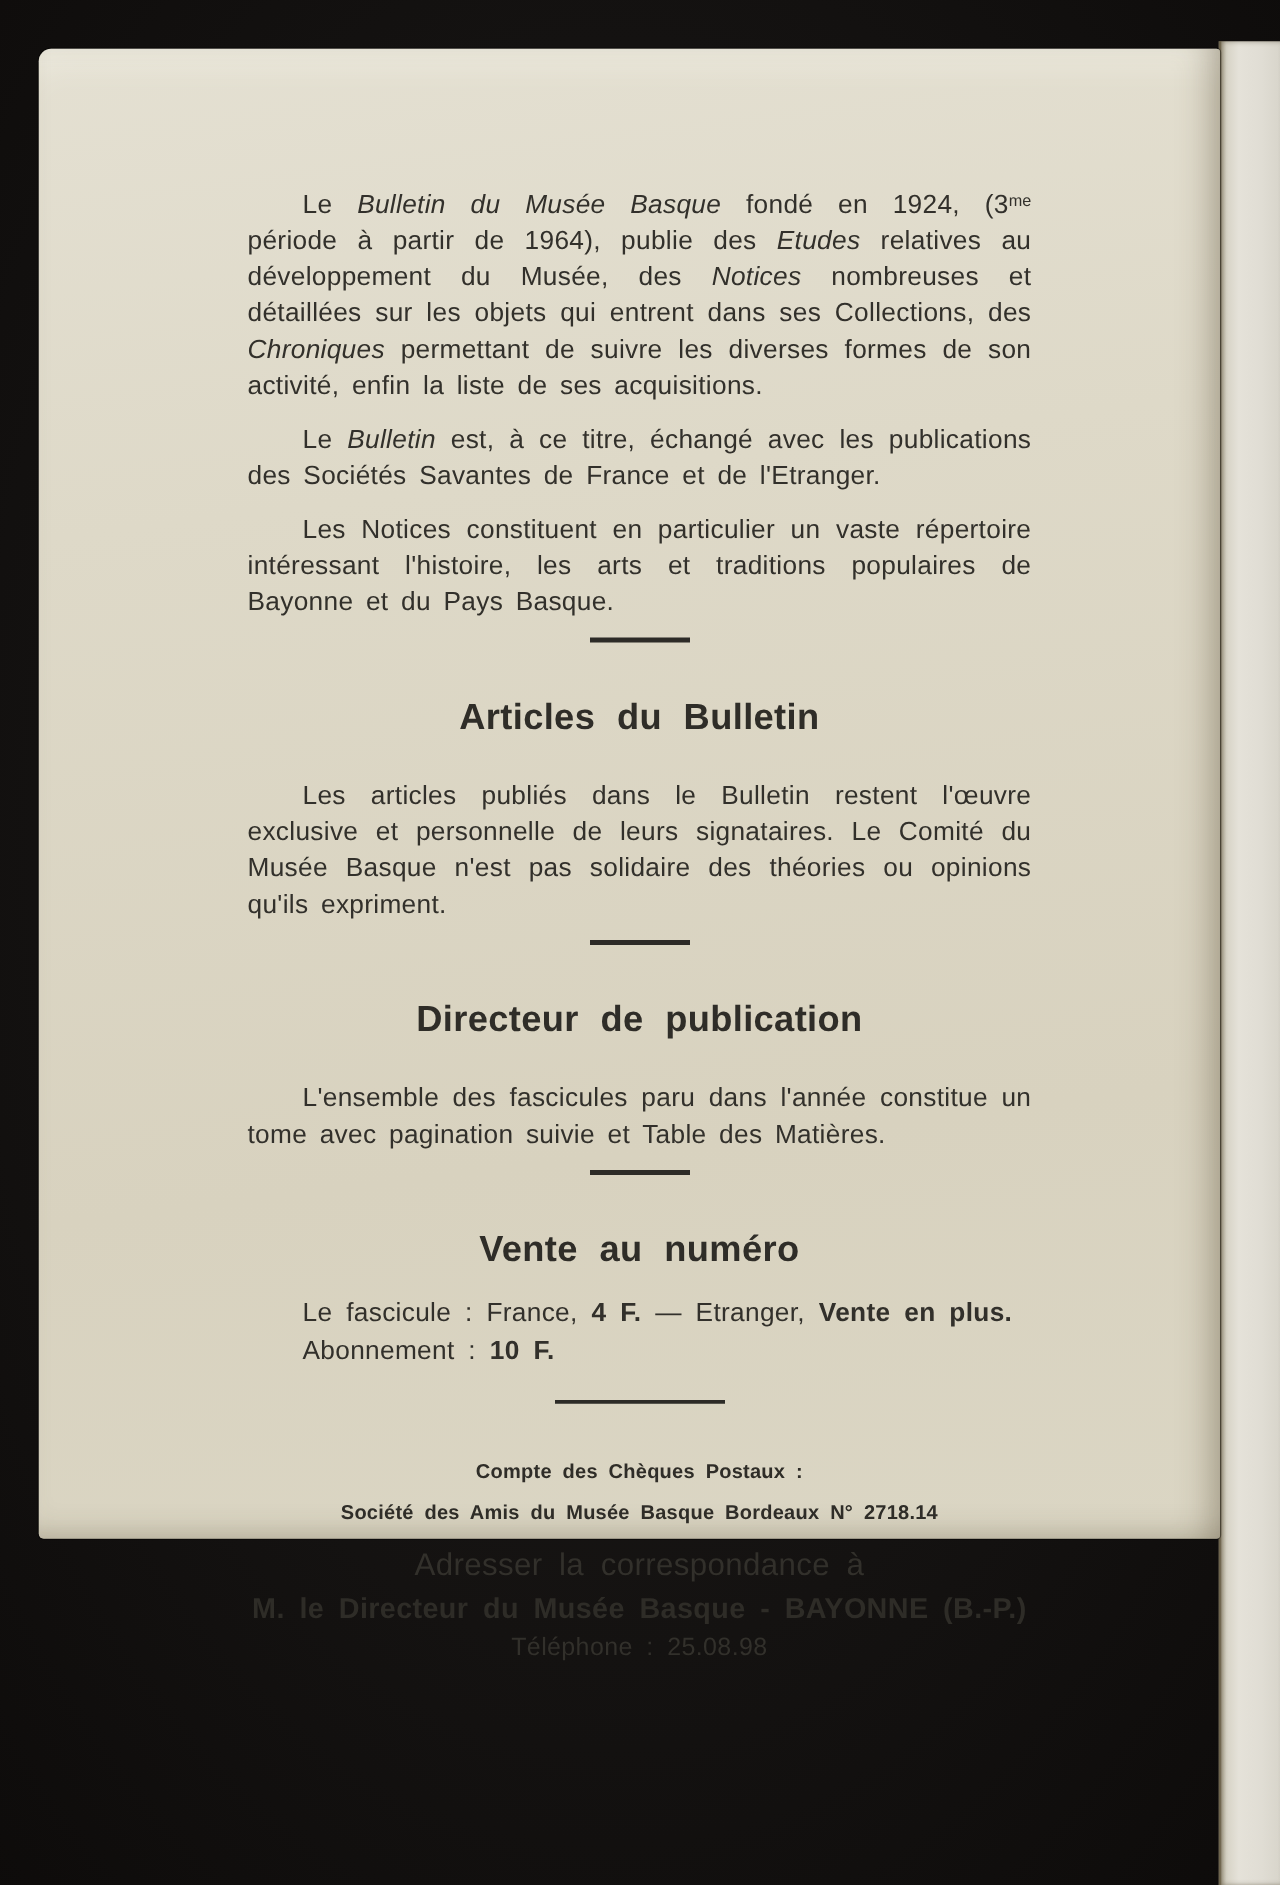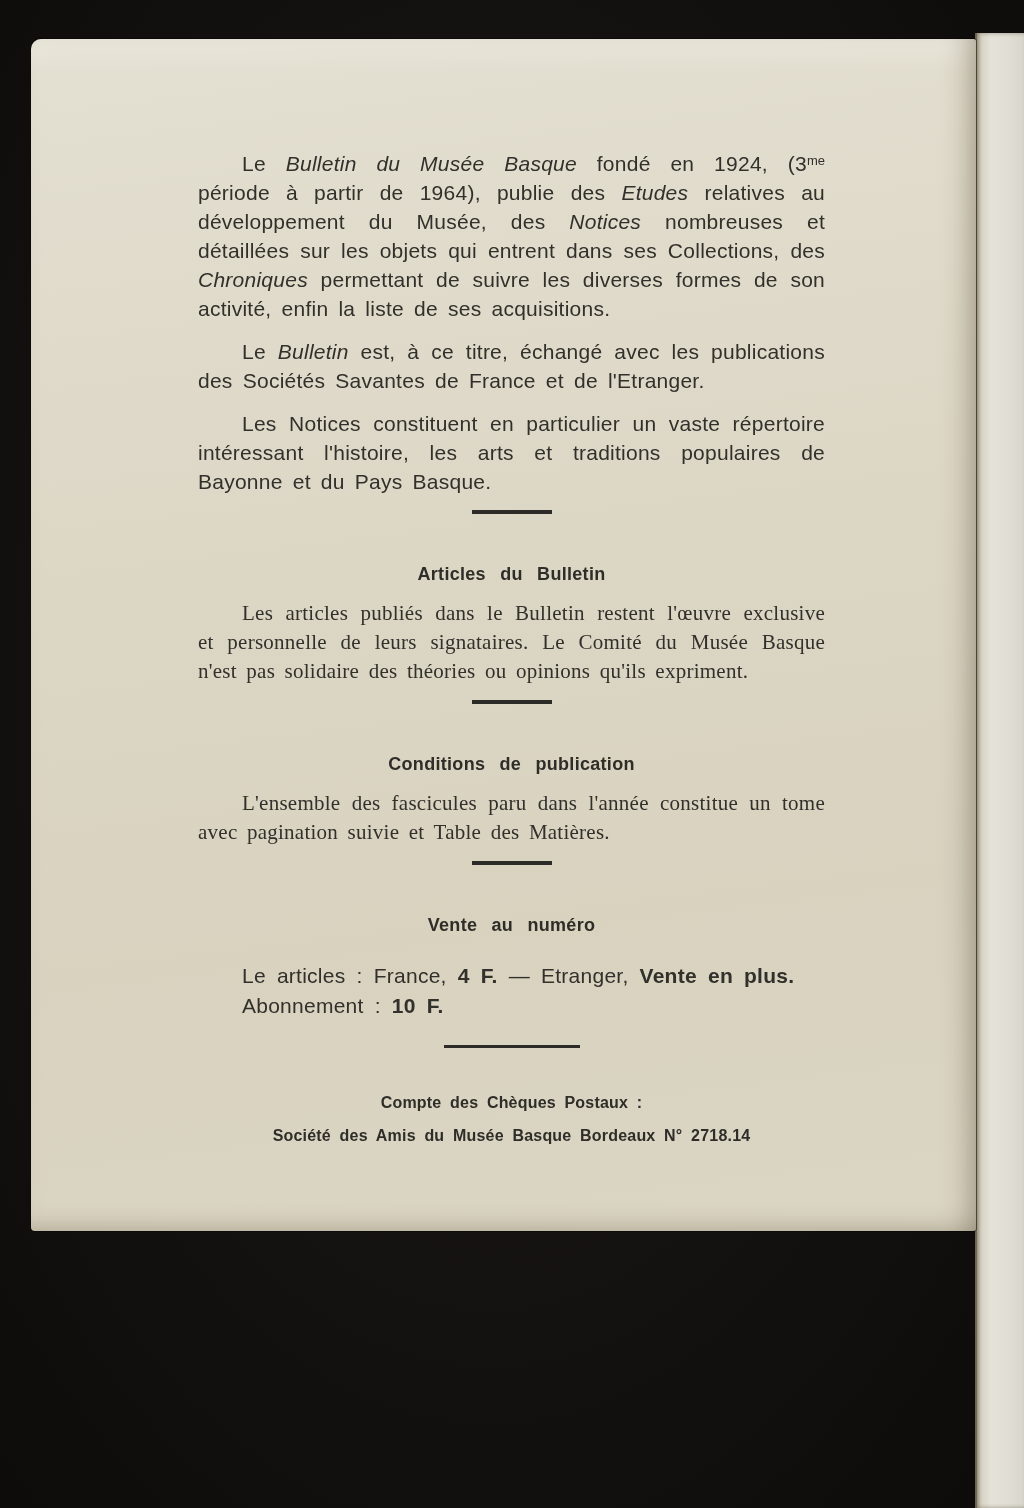--- a/index.html
+++ b/index.html
@@ -42,25 +42,25 @@
   }
   .it{font-style:italic;}
   .bd{font-weight:700;}
   sup{font-size:13px;vertical-align:top;position:relative;top:-3px;letter-spacing:0;}
   .rule{
     width:80px;height:4px;background:#2d2b27;
     margin:8px auto 0 auto;
   }
   .rule.long{width:136px;height:3px;margin-top:24px;}
   h2{
-    font-size:18px;line-height:28px;font-weight:700;
+    font-size:29px;line-height:28px;font-weight:700;
     text-align:center;margin:46px 0 0 0;
     word-spacing:9px;letter-spacing:.3px;color:#2f2d28;
   }
-  .after-heading{margin-top:11px;font-family:Liberation Serif, serif;}
+  .after-heading{margin-top:34px;}
   .price-block{margin-top:22px;margin-bottom:14px;}
   .price-line{
     font-size:21px;line-height:30px;padding-left:44px;
     word-spacing:5px;letter-spacing:.25px;
   }
   .cpp{margin-top:38px;}
   .cpp-line{
     font-size:16px;line-height:33px;font-weight:700;
     text-align:center;word-spacing:4px;letter-spacing:.2px;
     white-space:nowrap;color:#2f2d28;
@@ -89,36 +89,41 @@
       <p class="body"><span>Les Notices constituent en particulier un vaste répertoire intéressant l'histoire, les arts et traditions populaires de Bayonne et du Pays Basque.</span></p>
 
       <div class="rule"></div>
 
       <h2>Articles du Bulletin</h2>
 
       <p class="body after-heading"><span>Les articles publiés dans le Bulletin restent l'œuvre exclusive et personnelle de leurs signataires. Le Comité du Musée Basque n'est pas solidaire des théories ou opinions qu'ils expriment.</span></p>
 
       <div class="rule"></div>
 
-      <h2>Conditions de publication</h2>
+      <h2>Directeur de publication</h2>
 
       <p class="body after-heading"><span>L'ensemble des fascicules paru dans l'année constitue un tome avec pagination suivie et Table des Matières.</span></p>
 
       <div class="rule"></div>
 
       <h2>Vente au numéro</h2>
 
       <div class="price-block">
-        <p class="price-line"><span>Le articles : France, </span><span class="bd">4 F.</span><span>  —  Etranger, </span><span class="bd">Vente en plus.</span></p>
+        <p class="price-line"><span>Le fascicule : France, </span><span class="bd">4 F.</span><span>  —  Etranger, </span><span class="bd">Vente en plus.</span></p>
         <p class="price-line"><span>Abonnement : </span><span class="bd">10 F.</span></p>
       </div>
 
       <div class="rule long"></div>
 
       <div class="cpp">
         <p class="cpp-line">Compte des Chèques Postaux :</p>
         <p class="cpp-line">Société des Amis du Musée Basque Bordeaux N° 2718.14</p>
       </div>
 
+      <div class="address">
+        <p class="addr-1">Adresser la correspondance à</p>
+        <p class="addr-2">M. le Directeur du Musée Basque - BAYONNE (B.-P.)</p>
+        <p class="addr-3">Téléphone : 25.08.98</p>
+      </div>
 
     </div>
   </div>
 </div>
 
 </body></html>

